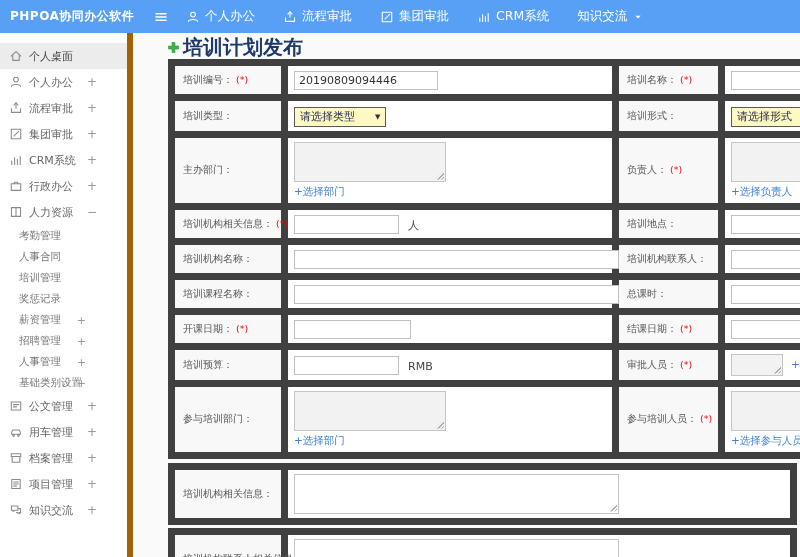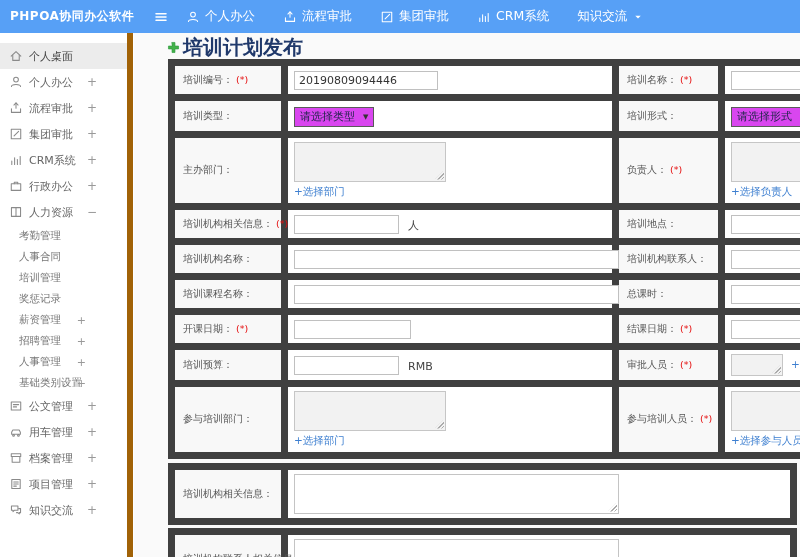--- a/index.html
+++ b/index.html
@@ -50,22 +50,22 @@
   input.txt { height:19px; border:1px solid #c0c0c0; background:#fff;
     font-size:11px; color:#333; padding:0 4px; vertical-align:middle;
     font-family:inherit; }
   input.w-sm  { width:105px; }
   input.w-md  { width:144px; }
   input.w-date{ width:117px; }
   input.w-xl  { width:325px; }
   input.w-rcol{ width:188px; }
   .suffix { font-size:11px; color:#444; margin-left:9px; }
 
-  .sel { display:inline-flex; align-items:center; gap:8px; height:20px;
-    border:1px solid #5a5a5a; background:#d946ef; padding:0 5px; font-size:11px;
+  .sel { display:inline-flex; align-items:center; gap:20px; height:20px;
+    border:1px solid #5a5a5a; background:#fef9c3; padding:0 5px; font-size:11px;
     color:#20254a; cursor:pointer; }
   .sel .caret { font-size:7px; color:#333; }
 
   .picker { width:152px; height:40px; background:#f2f2f2; border:1px solid #c6c6c6;
     position:relative; }
   .picker.w-rcol { width:190px; }
   .picker.small { width:52px; height:22px; display:inline-block; vertical-align:middle; }
   .grip { position:absolute; right:1px; bottom:1px; width:9px; height:9px;
     background:repeating-linear-gradient(-45deg, transparent 0 1.5px, #ababab 1.5px 2.6px);
     clip-path:polygon(100% 0,100% 100%,0 100%); }

